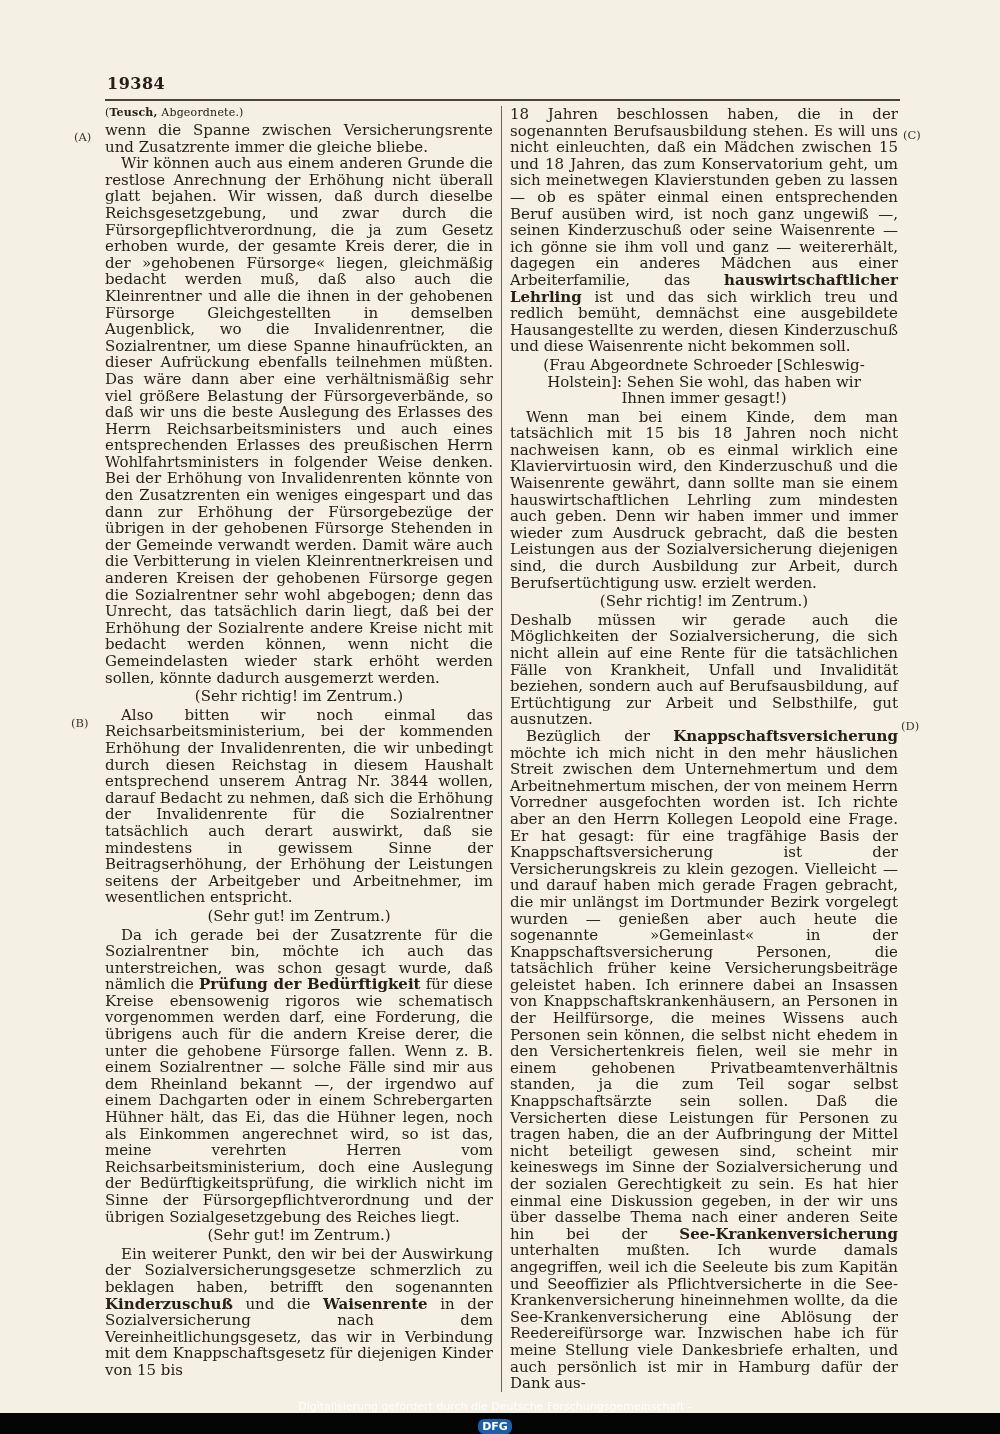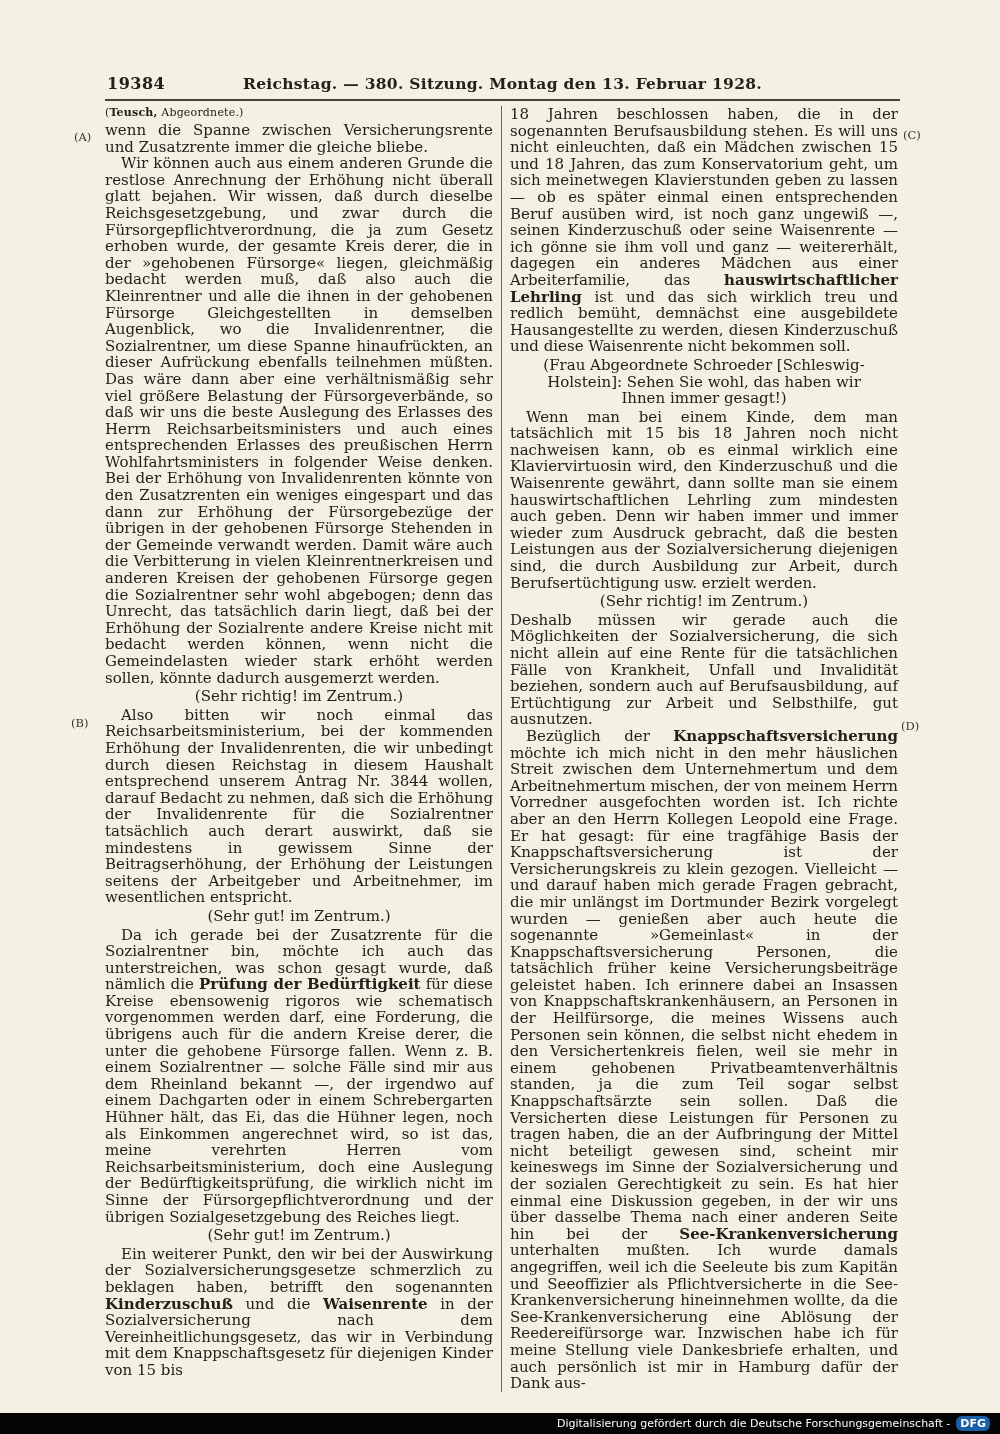--- a/index.html
+++ b/index.html
@@ -51,38 +51,37 @@
     margin:0; font-size:15px; line-height:16.6px;
   }
   .body { text-align:justify; text-indent:16px; }
   .no-indent { text-indent:0; }
   .interjection { text-align:center; margin:2px 18px; text-indent:0; }
   
   .footer-bar {
     position:absolute; left:0; right:0; bottom:0; height:21px;
     background:#050505;
     display:flex; align-items:center; justify-content:flex-end;
-    gap:6px; padding-right:10px; box-sizing:border-box;
+    gap:6px; padding-right:10px; box-sizing:border-box;flex-direction:column;
   }
   .credit {
     color:#ffffff; font-family:"DejaVu Sans", sans-serif; font-size:11px;
   }
   .dfg-logo {
     background:#1b5fa8; color:#ffffff; font-family:"DejaVu Sans", sans-serif;
     font-weight:bold; font-size:11px; padding:1px 4px; line-height:13px;border-radius:6px;
   }
 </style>
 </head>
 <body>
 
 <div class="page">
 
   <div class="header">
     <span class="page-number">19384</span>
-    <div class="header-title">Reichstag. — 380. Sitzung. Montag den 13. Februar 1928.</div>
   </div>
 
   <span class="margin-marker mm-a">(A)</span>
   <span class="margin-marker mm-b">(B)</span>
   <span class="margin-marker mm-c">(C)</span>
   <span class="margin-marker mm-d">(D)</span>
 
   <div class="columns">
 
     <div class="col">

